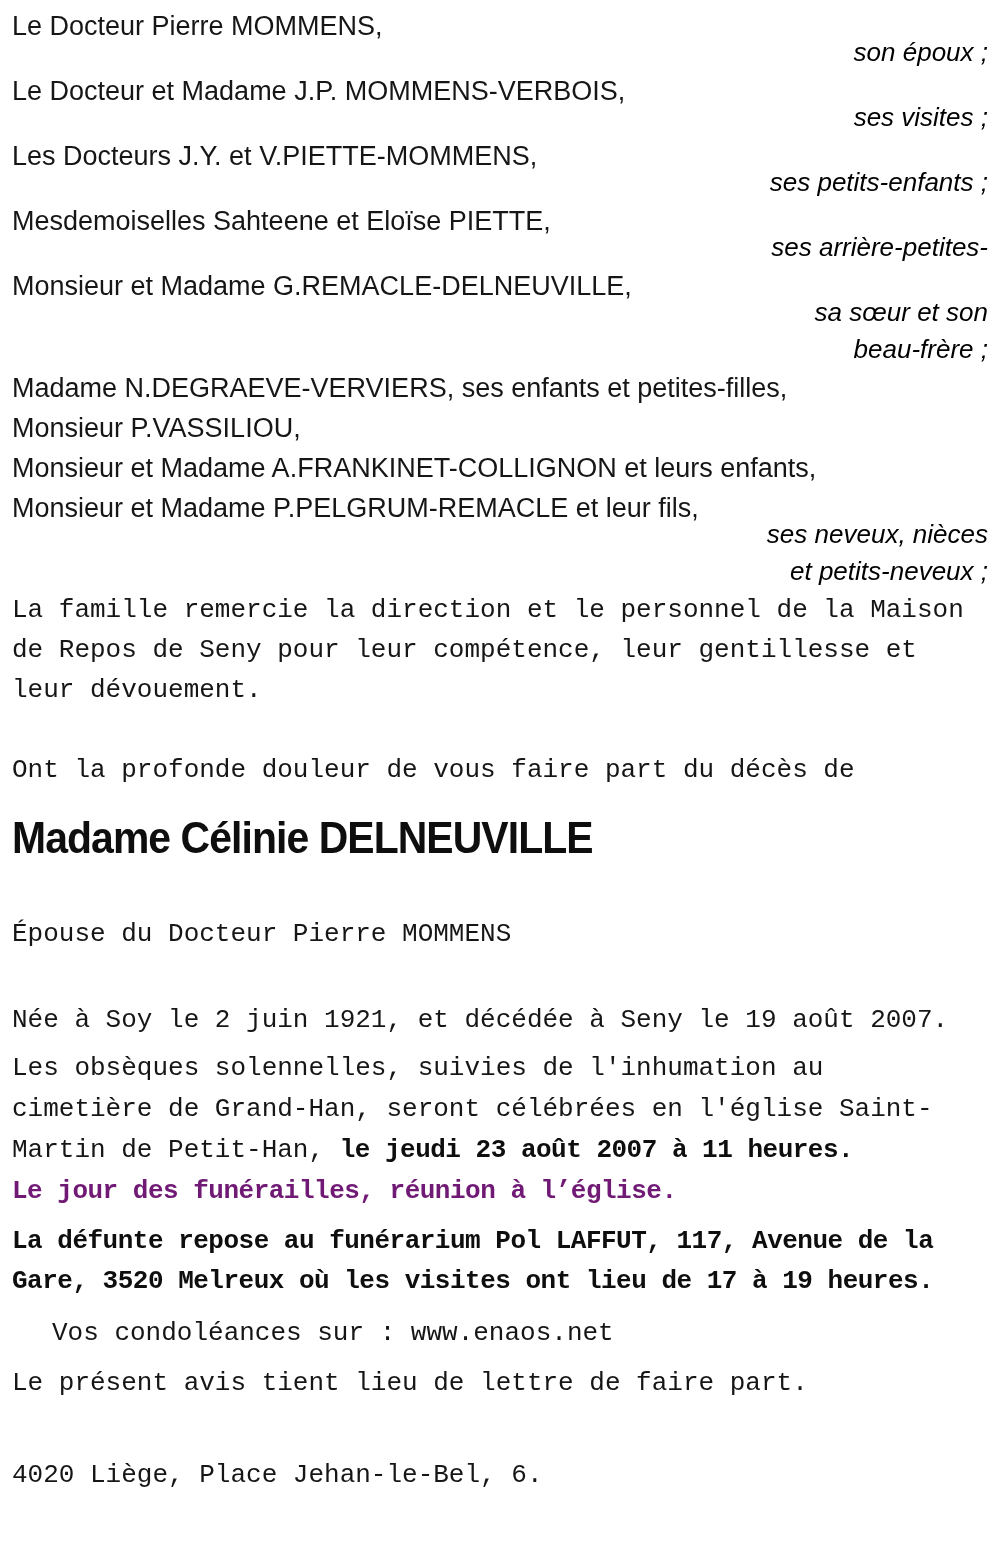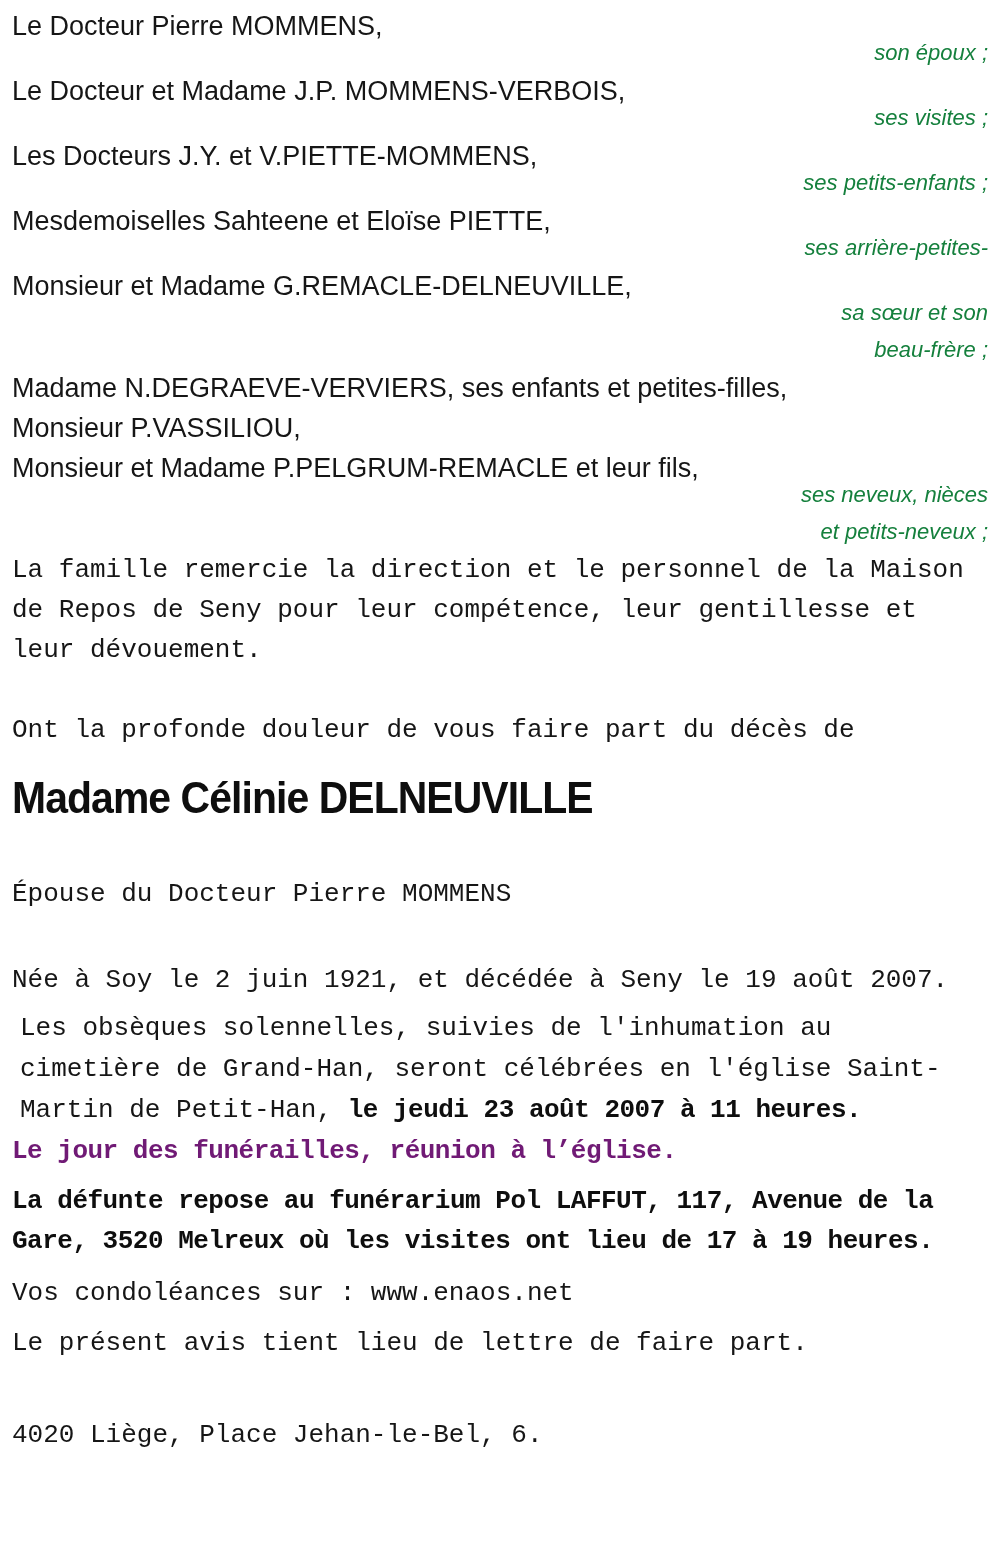--- a/index.html
+++ b/index.html
@@ -20,25 +20,25 @@
   
   .name {
     font-size: 27px;
     line-height: 40px;
     text-align: left;
     white-space: nowrap;
   }
   
   .rel-group { margin-top: -12px; }
   .relation {
-    font-size: 22px;
+    font-size: 26px;
     line-height: 37px;
     font-style: italic;
     text-align: right;
-    color: #15803d;
+    color: #000000;
   }
   
   .para {
     font-size: 26px;
     line-height: 40px;
     margin: 0;
     max-width: 960px;
     font-family: Liberation Mono, monospace;
   }
   .thanks   { margin-top: 0; }
@@ -49,29 +49,29 @@
     line-height: 48px;
     font-weight: 700;
     letter-spacing: -1px;
     transform: scaleX(0.93);
     transform-origin: 0 50%;
     white-space: nowrap;
     color: #0e0e0e;
   }
   .spouse   { margin-top: 52px; }
   .birth    { margin-top: 46px; }
-  .funeral  { margin-top: 8px; line-height: 41px; margin-left: 8px; }
+  .funeral  { margin-top: 8px; line-height: 41px; }
   .b, strong {
     font-weight: 700;
     letter-spacing: -0.5px;
     color: #0e0e0e;
   }
   .meeting  { font-weight: 700; letter-spacing: -0.5px; color: #701a75; }
   .repose   { margin-top: 10px; font-weight: 700; letter-spacing: -0.5px; color: #0e0e0e; }
-  .condol   { margin-top: 12px; }
+  .condol   { margin-top: 12px; margin-left: 40px; }
   .code     { margin-top: 10px; }
   .notice   { margin-top: 10px; }
   .address  { margin-top: 52px; }
 </style>
 </head>
 <body>
 
 <div class="doc">
 
   <div class="entry">
@@ -106,20 +106,21 @@
     <div class="name">Monsieur et Madame G.REMACLE-DELNEUVILLE,</div>
     <div class="rel-group">
       <div class="relation">sa sœur et son</div>
       <div class="relation">beau-frère ;</div>
     </div>
   </div>
 
   <div class="entry">
     <div class="name">Madame N.DEGRAEVE-VERVIERS, ses enfants et petites-filles,</div>
     <div class="name">Monsieur P.VASSILIOU,</div>
+    <div class="name">Monsieur et Madame A.FRANKINET-COLLIGNON et leurs enfants,</div>
     <div class="name">Monsieur et Madame P.PELGRUM-REMACLE et leur fils,</div>
     <div class="rel-group">
       <div class="relation">ses neveux, nièces</div>
       <div class="relation">et petits-neveux ;</div>
     </div>
   </div>
 
   <p class="para thanks">La famille remercie la direction et le personnel de la Maison de Repos de Seny pour leur compétence, leur gentillesse et leur dévouement.</p>
 
   <p class="para announce">Ont la profonde douleur de vous faire part du décès de</p>

